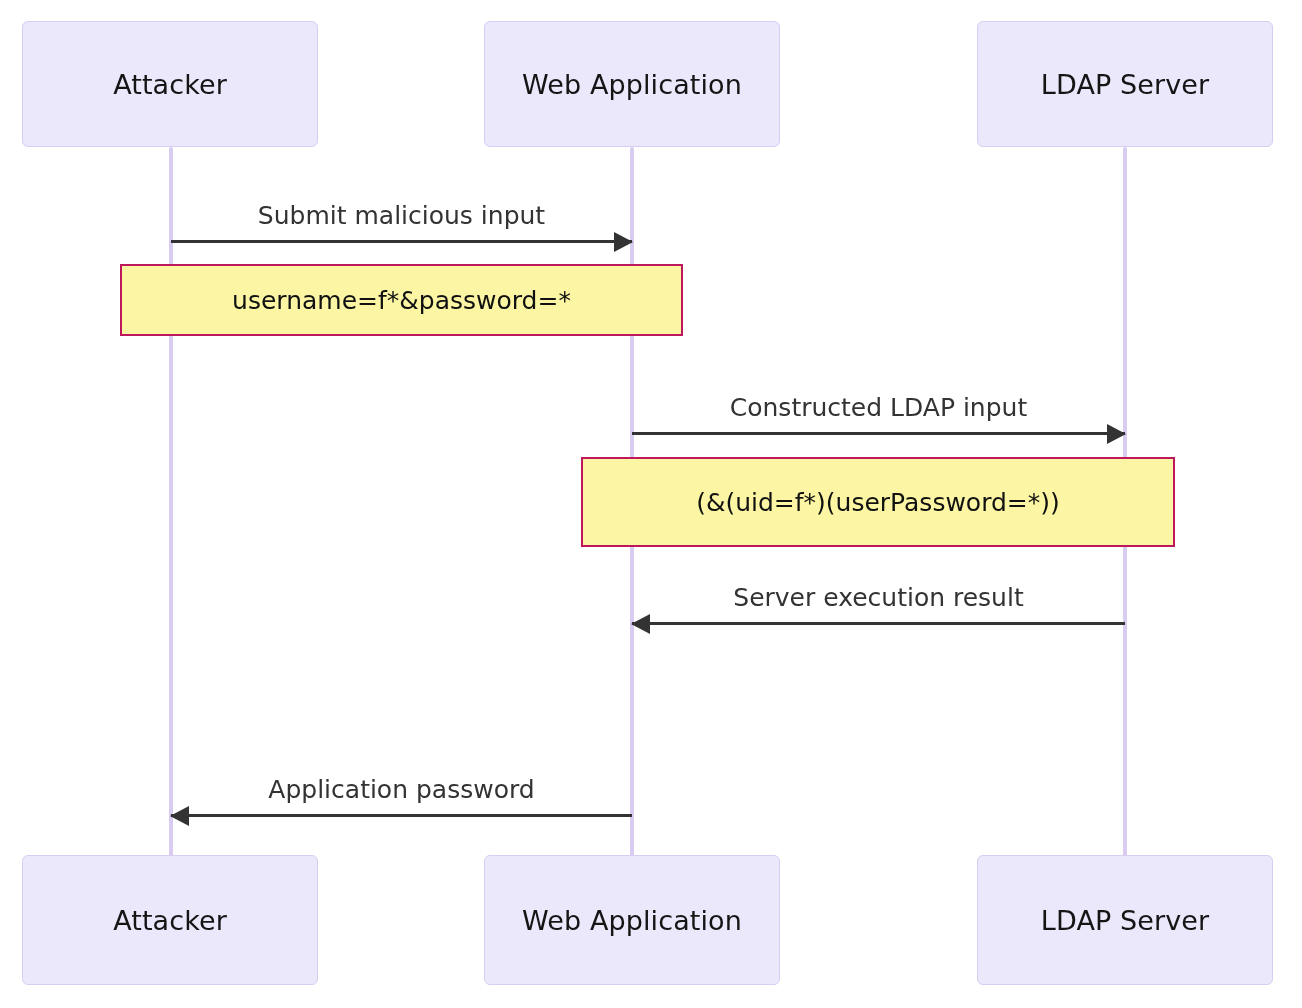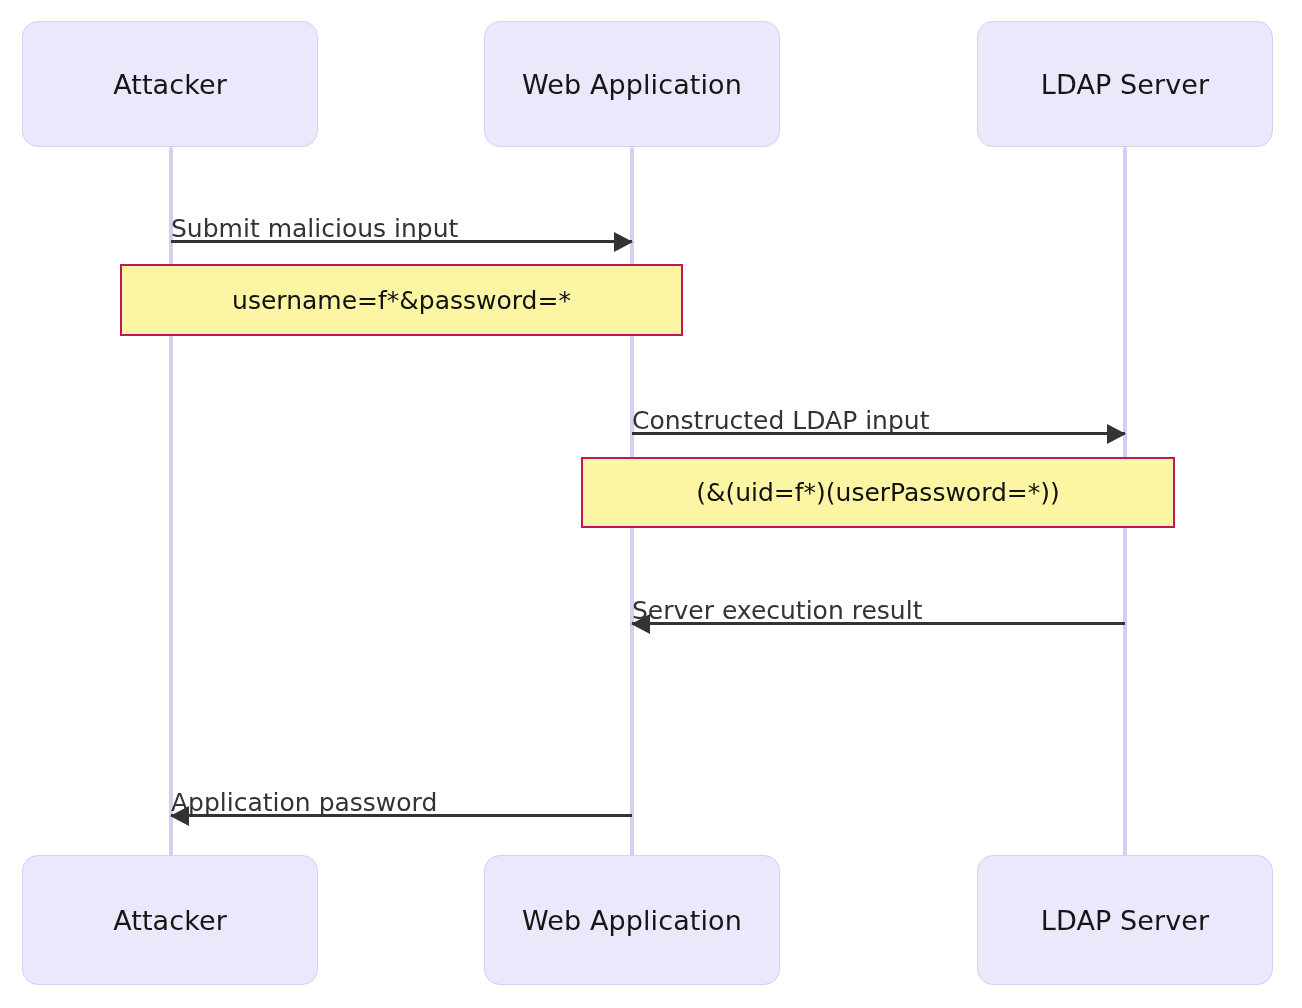--- a/index.html
+++ b/index.html
@@ -25,21 +25,21 @@
     background: #d8cdf0;
     border-radius: 2px;
   }
 
   
   .participant {
     position: absolute;
     box-sizing: border-box;
     background: #ebe8fc;
     border: 1px solid #d9cdf4;
-    border-radius: 16px;
+    border-radius: 6px;
     display: flex;
     align-items: center;
     justify-content: center;
   }
   .participant-label {
     font-size: 27px;
     color: #151515;
     line-height: 1;
     letter-spacing: 0.1px;
     white-space: nowrap;
@@ -90,23 +90,23 @@
   .arrow-head.right {
     right: -1px;
     border-left: 19px solid #333333;
   }
   .arrow-head.left {
     left: -1px;
     border-right: 19px solid #333333;
   }
   .message-label {
     position: absolute;
-    bottom: 3px;
+    bottom: 16px;
     width: 100%;
-    text-align: left;
+    text-align: center;
     font-size: 25px;
     color: #333333;
     line-height: 1;
     white-space: nowrap;
   }
 </style>
 </head>
 <body>
 
 <div id="diagram-root">
@@ -136,21 +136,21 @@
   <div class="note" style="left:120px; top:264px; width:563px; height:72px;">
     <span class="note-label">username=f*&amp;password=*</span>
   </div>
 
   <div class="message" style="left:632px; top:432px; width:493px;">
     <div class="message-line"></div>
     <div class="arrow-head right"></div>
     <div class="message-label">Constructed LDAP input</div>
   </div>
 
-  <div class="note" style="left:581px; top:457px; width:594px; height:71px;">
+  <div class="note" style="left:581px; top:457px; width:594px; height:90px;">
     <span class="note-label">(&amp;(uid=f*)(userPassword=*))</span>
   </div>
 
   <div class="message" style="left:632px; top:622px; width:493px;">
     <div class="message-line"></div>
     <div class="arrow-head left"></div>
     <div class="message-label">Server execution result</div>
   </div>
 
 

